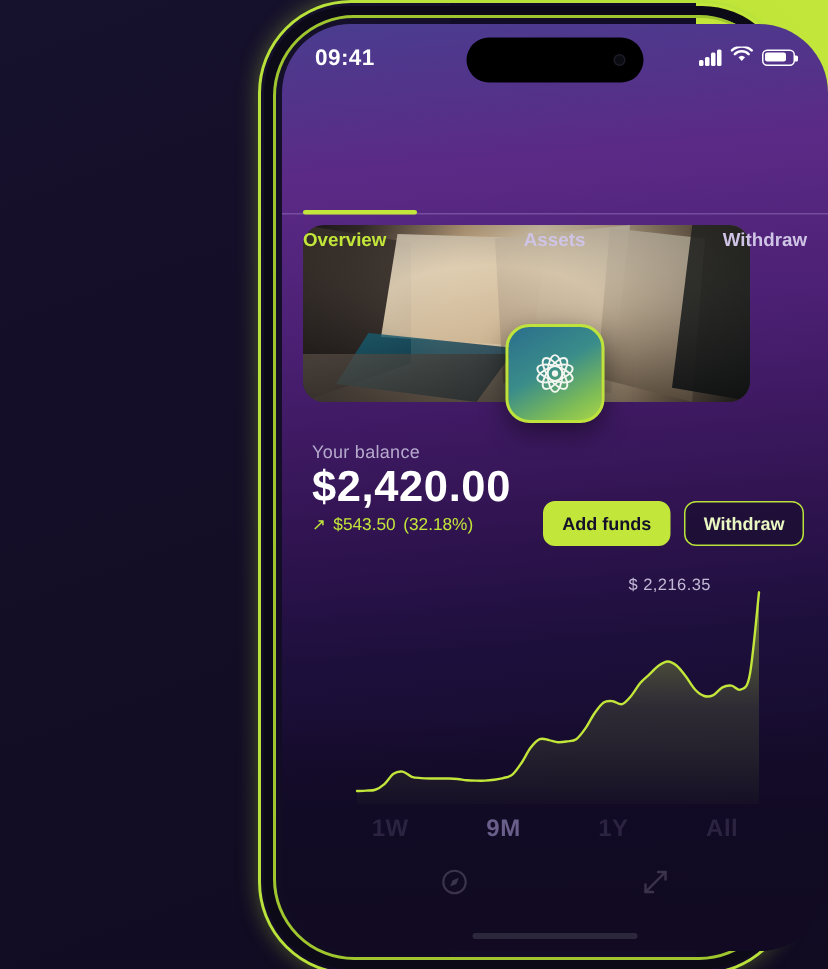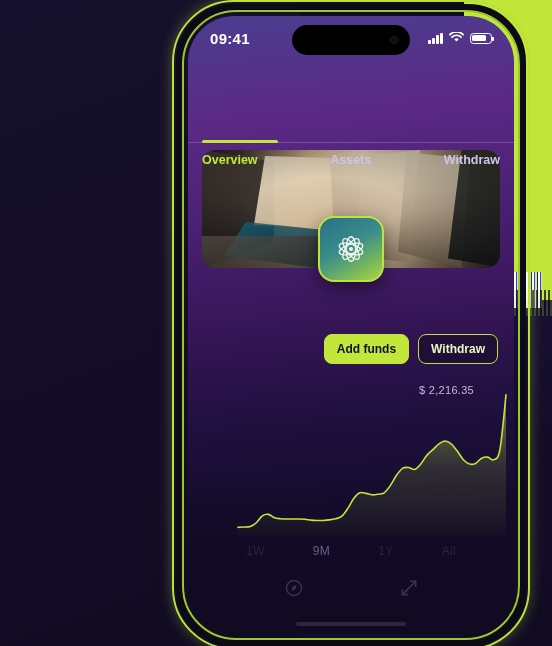--- a/index.html
+++ b/index.html
@@ -64,21 +64,21 @@
     border-radius:58px;
   }
   #ring-inner {
     inset:6px;
     border:2px solid #9fc62f;
     border-radius:54px;
   }
 
   #screen {
     position:absolute; left:12px; top:12px;
-    width:326px; height:618px;
+    width:364px; height:618px;
     border-radius:46px;
     overflow:hidden;
     background:linear-gradient(175deg,#4a3d8f 0%,#5b2a86 16%,#4a1f72 34%,#321452 52%,#1d0f3c 66%,#150c2c 80%,#120a24 100%);
   }
 
   
   #statusbar {
     position:absolute; left:0; top:0; width:100%; height:44px;
     display:flex; align-items:center; justify-content:space-between;
     padding:0 22px; z-index:6;
@@ -198,21 +198,21 @@
     position:absolute; right:40px; top:8px; color:#c3b9d6;
     font-size:11px; letter-spacing:.3px; z-index:6;
   }
   #chart-svg { position:absolute; left:0; bottom:0; width:326px; height:150px; }
 
   
   #ranges {
     position:absolute; left:0; top:528px; width:100%;
     display:flex; justify-content:space-around; padding:0 34px; z-index:6;
   }
-  .range { font-size:12px; font-weight:400; color:#2b2340; cursor:pointer; letter-spacing:.3px; }
+  .range { font-size:16px; font-weight:700; color:#2b2340; cursor:pointer; letter-spacing:.3px; }
   .range.active { color:#6a5f8a; }
 
   
   #bottom-nav {
     position:absolute; left:0; bottom:24px; width:100%; height:44px;
     display:flex; align-items:center; justify-content:space-around;
     padding:0 48px; z-index:6;
   }
   .navitem { opacity:.22; cursor:pointer; display:flex; align-items:center; justify-content:center; }
   #home-indicator {
@@ -295,20 +295,29 @@
           <ellipse cx="24" cy="24" rx="5.5" ry="14" transform="rotate(0 24 24)"></ellipse>
           <ellipse cx="24" cy="24" rx="5.5" ry="14" transform="rotate(36 24 24)"></ellipse>
           <ellipse cx="24" cy="24" rx="5.5" ry="14" transform="rotate(72 24 24)"></ellipse>
           <ellipse cx="24" cy="24" rx="5.5" ry="14" transform="rotate(108 24 24)"></ellipse>
           <ellipse cx="24" cy="24" rx="5.5" ry="14" transform="rotate(144 24 24)"></ellipse>
           <circle cx="24" cy="24" r="2.4" fill="#f2f6ef" stroke="none"></circle>
         </g>
       </svg>
     </div>
 
+    <div id="balance-block">
+      <div id="balance-label">Your balance</div>
+      <div id="balance-amount">$2,420.00</div>
+      <div id="balance-change">
+        <span id="change-arrow">↗</span>
+        <span id="change-value">$543.50</span>
+        <span id="change-pct">(32.18%)</span>
+      </div>
+    </div>
 
     <div id="action-buttons">
       <div class="btn" id="add-funds-button">Add funds</div>
       <div class="btn" id="withdraw-button">Withdraw</div>
     </div>
 
     <div id="chart-wrap">
       <div id="chart-value">$ 2,216.35</div>
       <svg id="chart-svg" viewBox="0 0 326 150" preserveAspectRatio="none">
         <defs>

